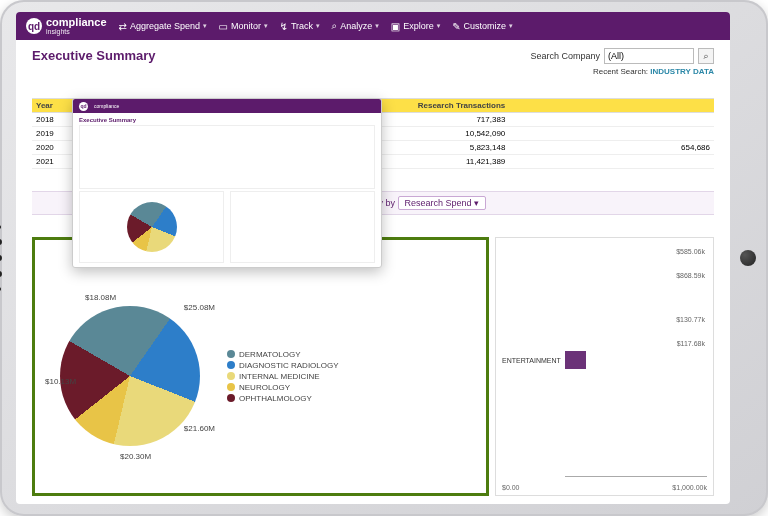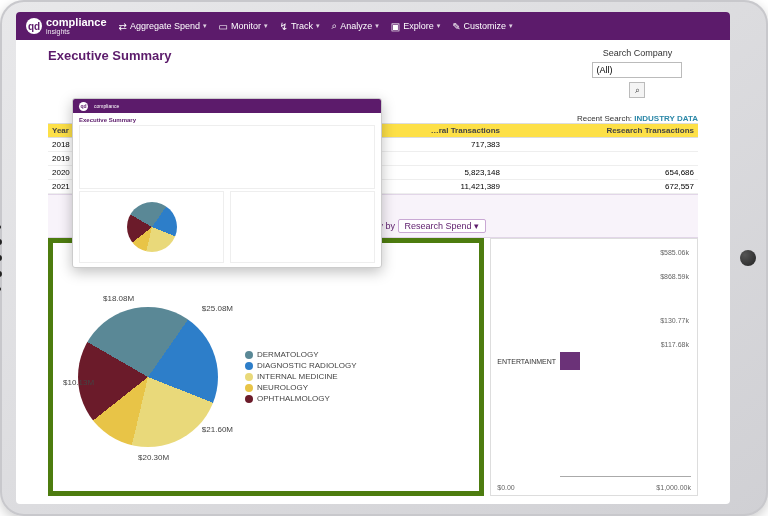--- a/index.html
+++ b/index.html
@@ -30,44 +30,44 @@
     display: flex; align-items: center; padding: 0 10px; gap: 12px;
     font-size: 9px;
   }
   .brand { display: flex; align-items: center; gap: 4px; font-weight: bold; font-size: 11px; }
   .brand-logo { width: 16px; height: 16px; border-radius: 50%; background: #fff; color: #5c1b6b; display: flex; align-items: center; justify-content: center; font-size: 10px; font-weight: bold; }
   .brand-text { display: flex; flex-direction: column; line-height: 1; }
   .brand-text .sub { font-size: 7px; font-weight: normal; opacity: .9; }
   .nav-item { display: flex; align-items: center; gap: 3px; cursor: pointer; }
   .nav-item .icon { font-size: 10px; }
   .caret { font-size: 7px; opacity: .8; }
-  .content { flex: 1; overflow: hidden; padding: 8px 32px; display: flex; flex-direction: column; gap: 0; position: relative; }
+  .content { flex: 1; overflow: hidden; padding: 8px 16px; display: flex; flex-direction: column; gap: 22px; position: relative; }
   .header-row { display: flex; justify-content: space-between; align-items: flex-start; }
   .page-title { color: #5c1b6b; font-size: 13px; font-weight: bold; }
   .search-area { text-align: right; font-size: 9px; color: #333; }
-  .search-row { display: flex; align-items: center; gap: 4px; flex-direction: column; }
+  .search-row { display: flex; align-items: center; gap: 4px; }
   .search-label { font-size: 9px; }
   .search-input { width: 90px; height: 16px; border: 1px solid #bbb; font-size: 9px; padding: 0 3px; }
   .search-btn { width: 16px; height: 16px; border: 1px solid #bbb; background: #f4f4f4; display: flex; align-items: center; justify-content: center; font-size: 9px; cursor: pointer; }
-  .recent { margin-top: 16px; font-size: 8px; }
+  .recent { margin-top: 3px; font-size: 8px; }
   .recent-val { color: #2c88a8; font-weight: bold; }
   .trans-table { font-size: 8px; width: 100%; border-top: 1px solid #ddd; }
   .trans-table .thead, .trans-table .trow { display: grid; grid-template-columns: 60px 1fr 1fr 1fr; padding: 2px 4px; }
   .trans-table .thead { font-weight: bold; color: #444; border-bottom: 1px solid #ddd; background: #fde047; }
   .trans-table .trow { border-bottom: 1px solid #eee; }
   .trans-table .right { text-align: right; }
   .controls-row {
     display: flex; justify-content: center; gap: 18px; font-size: 9px;
     color: #5c1b6b; padding: 4px 0; border-top: 1px solid #e2d6e8; border-bottom: 1px solid #e2d6e8;
     background: #f8f3fa;
   }
   .controls-row .lbl { color: #5c1b6b; }
-  .controls-row .val { border: 1px solid #c9a8d4; padding: 1px 6px; border-radius: 2px; background: #fff; cursor: pointer; display: inline-block; margin-top: 20px; }
+  .controls-row .val { border: 1px solid #c9a8d4; padding: 1px 6px; border-radius: 2px; background: #fff; cursor: pointer; display: inline-block; }
   .spend-area { flex: 1; display: flex; gap: 6px; }
-  .pie-panel { flex: 2.2; border: 5px solid #4d7c0f; display: flex; flex-direction: column; }
+  .pie-panel { flex: 2.2; border: 3px solid #4d7c0f; display: flex; flex-direction: column; }
   .panel-title { text-align: center; font-size: 10px; color: #5c1b6b; font-weight: bold; padding: 4px 0; }
   .pie-body { flex: 1; display: flex; align-items: center; gap: 12px; padding: 4px 10px; }
   .pie-wrap { position: relative; width: 170px; height: 170px; }
   .pie {
     width: 140px; height: 140px; border-radius: 50%; margin: 15px auto;
   }
   .pie-label { position: absolute; font-size: 8px; color: #444; }
   .legend { font-size: 8px; color: #444; display: flex; flex-direction: column; gap: 2px; }
   .legend-item { display: flex; align-items: center; gap: 4px; }
   .swatch { width: 8px; height: 8px; border-radius: 50%; }
@@ -162,43 +162,42 @@
             <span>Recent Search:</span>
             <span class="recent-val">INDUSTRY DATA</span>
           </div>
         </div>
       </div>
 
       <div class="trans-table">
         <div class="thead">
           <div>Year</div>
           <div></div>
-          <div class="right">…ral Transactions</div>
           <div class="right">Research Transactions</div>
         </div>
         <div class="trow">
           <div>2018</div>
             <div></div>
           <div class="right">717,383</div>
         </div>
         <div class="trow">
           <div>2019</div>
             <div></div>
+          <div class="right">10,542,090</div>
         </div>
         <div class="trow">
           <div>2020</div>
             <div></div>
           <div class="right">5,823,148</div>
           <div class="right">654,686</div>
         </div>
         <div class="trow">
           <div>2021</div>
             <div></div>
           <div class="right">11,421,389</div>
-          <div class="right">672,557</div>
         </div>
       </div>
 
       <div class="controls-row">
         <div>
           <span class="lbl">Show</span>
           <span class="val">
             <span>Top 5</span>
             <span> ▾</span>
           </span>

